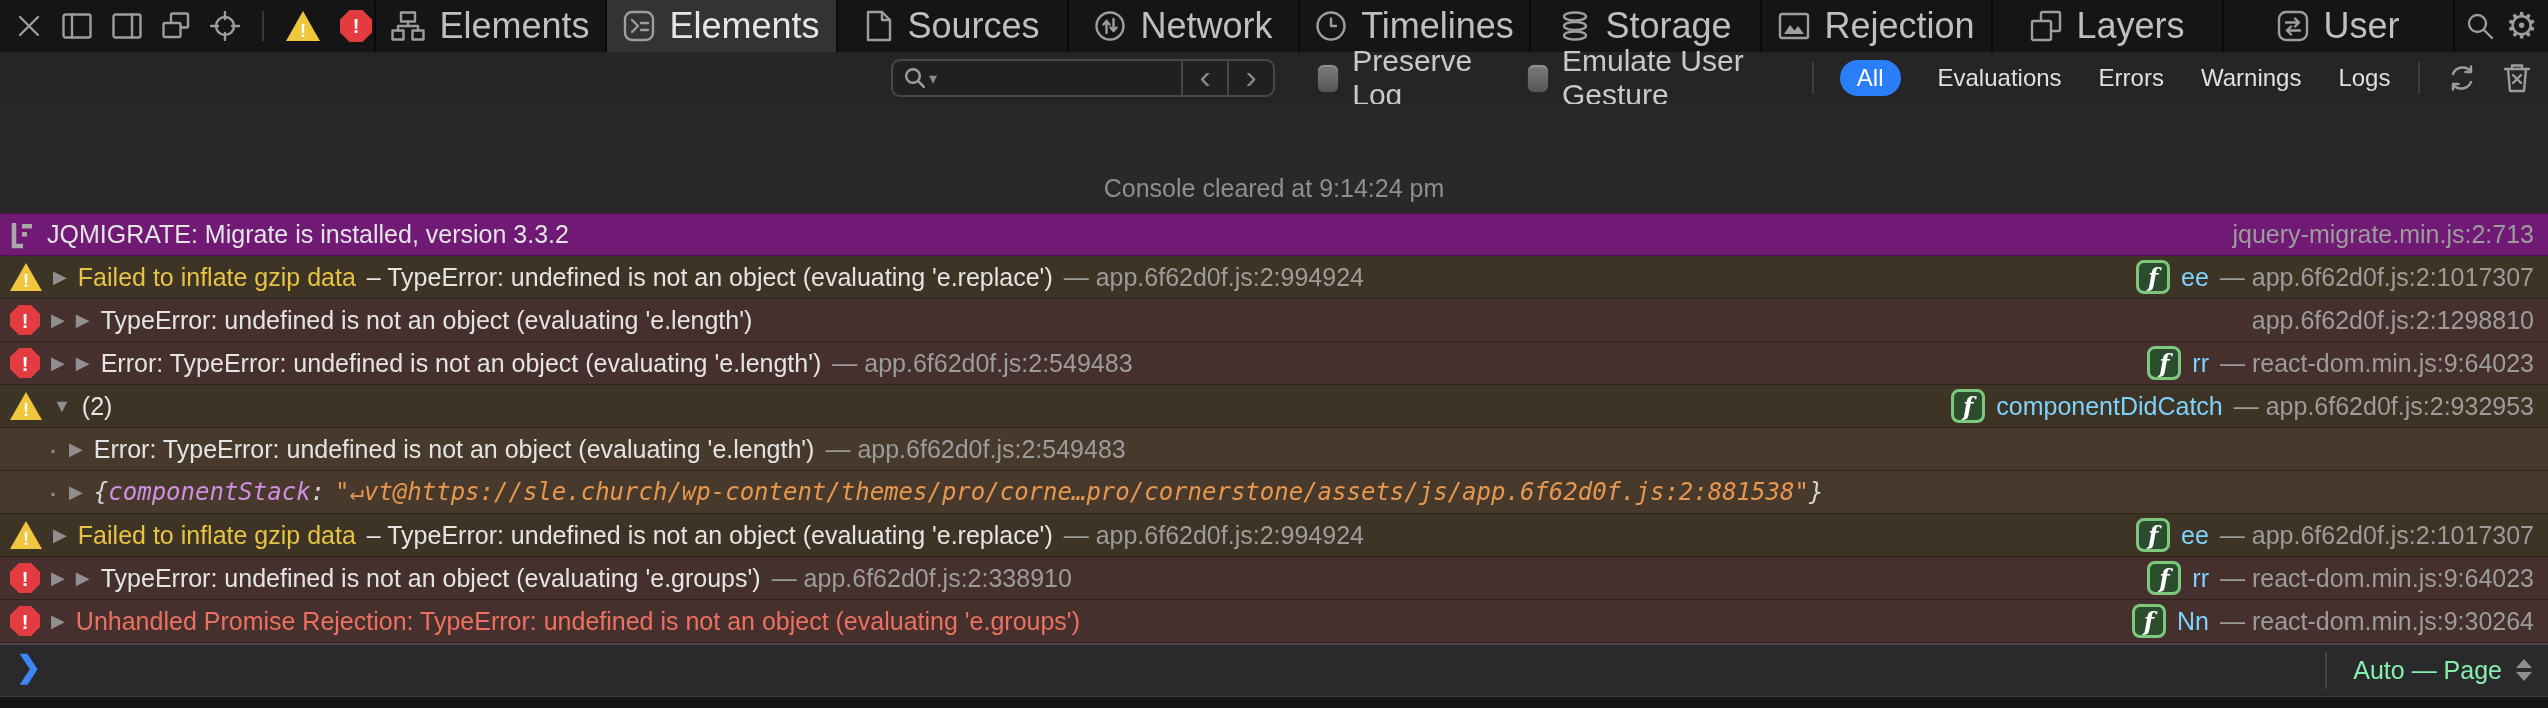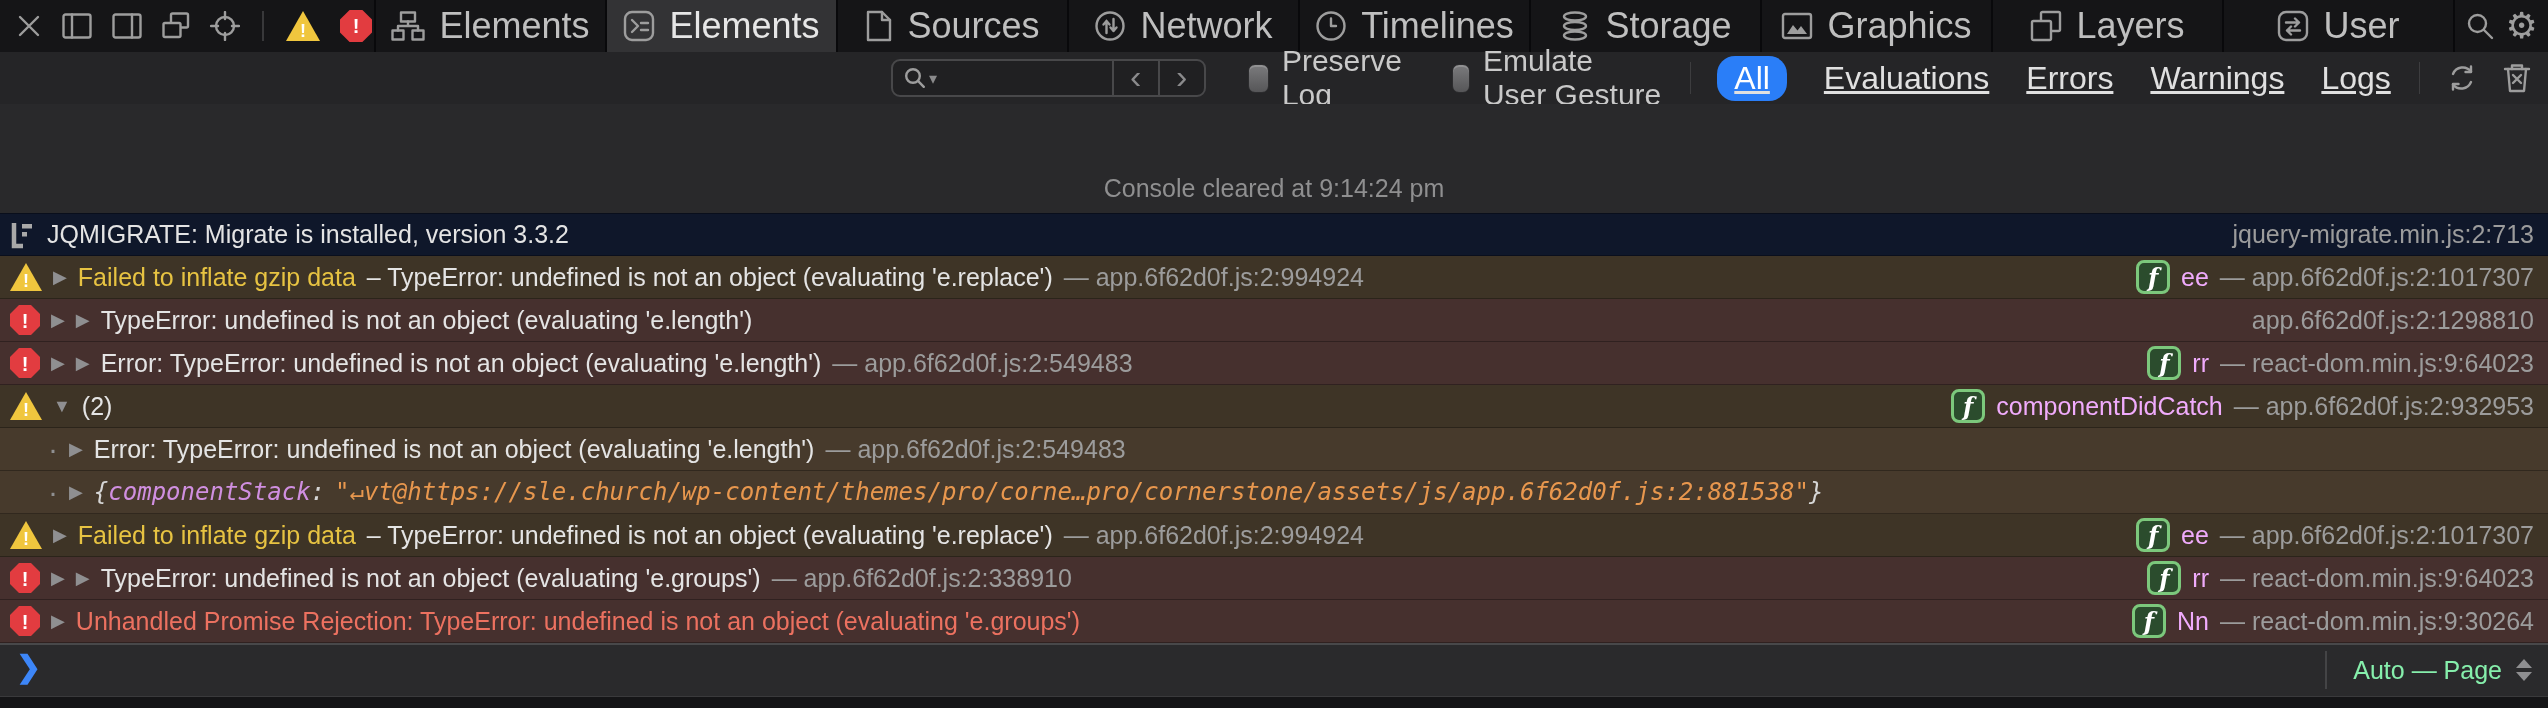--- a/index.html
+++ b/index.html
@@ -45,46 +45,46 @@
   .searchbox .ddv { font-size:16px; color:#8a8a8c; }
   .search-input { flex:1; background:transparent; border:none; outline:none; color:#dddddd;
                   font-size:24px; font-family:"Liberation Sans", sans-serif; padding:0 8px; min-width:0; }
   .navsep { width:2px; align-self:stretch; background:#48484a; }
   .navbtn { width:44px; height:100%; display:flex; align-items:center; justify-content:center;
             color:#8a8a8c; font-size:34px; line-height:1; padding-bottom:4px; }
   .chk { display:flex; align-items:center; gap:13px; margin-left:42px; color:#c9c9c9; font-size:30px; }
   .chkbox { width:29px; height:29px; border-radius:7px; border:1px solid #2c2c2e;
             background:linear-gradient(#7b7b7d,#565658); box-shadow:inset 0 2px 0 rgba(255,255,255,0.18); }
   .vsep { width:2px; height:32px; background:#3d3d3f; margin-left:28px; }
-  .scopes { display:flex; align-items:center; gap:37px; margin-left:26px; font-size:32px; color:#e0e0e0;text-decoration:underline; }
+  .scopes { display:flex; align-items:center; gap:37px; margin-left:26px; font-size:24px; color:#e0e0e0; }
   .scope { cursor:default; }
   .scope.active { background:#2a7ef8; color:#ffffff; padding:4px 17px; border-radius:18px; }
   .fb-icons { display:flex; align-items:center; margin-left:26px; gap:24px; padding-right:16px; }
 
   
   .console { height:539px; background:#29292b; flex:0 0 auto; overflow:hidden; }
   .cleared { height:109px; display:flex; align-items:flex-end; justify-content:center;
              padding-bottom:10px; color:#8f8f90; font-size:25px; }
   .row { height:43px; display:flex; align-items:center; gap:11px; padding:0 14px 0 10px;
          font-size:25px; color:#e4e4e4; border-bottom:1px solid rgba(0,0,0,0.30); }
-  .r-log   { background:#0f172a; border-top:1px solid rgba(0,0,0,0.35); }
+  .r-log   { background:#701a75; border-top:1px solid rgba(0,0,0,0.35); }
   .r-warn  { background:#3e3426; }
   .r-err   { background:#46302e; }
   .r-child { background:#473a2c; padding-left:48px; }
   .hl   { color:#e7c342; }
   .msg  { color:#e4e4e4; white-space:nowrap; }
   .errtext { color:#ec7160; white-space:nowrap; }
   .iloc { color:#9c9c9c; white-space:nowrap; }
   .disc { color:#8f8f91; font-size:18px; flex:0 0 auto; }
   .bullet { color:#8f8f91; font-size:30px; line-height:1; flex:0 0 auto; }
   .right { margin-left:auto; display:flex; align-items:center; gap:11px; }
   .fbadge { width:34px; height:34px; border-radius:8px; background:#2b4c2d; border:3px solid #7cc87c;
             color:#ffffff; font-family:"DejaVu Serif", serif; font-style:italic; font-weight:bold;
             font-size:24px; display:flex; align-items:center; justify-content:center; flex:0 0 auto; }
-  .fn { color:#f0abfc; }
+  .fn { color:#7dd3fc; }
   .monowrap { display:flex; align-items:baseline; font-family:"DejaVu Sans Mono", monospace;
               font-style:italic; font-size:24px; white-space:nowrap; }
   .mbr  { color:#d6d6d6; }
   .mkey { color:#d08fe0; }
   .mcol { color:#d6d6d6; }
   .mstr { color:#e8974e; margin-left:10px; }
   .logicon { display:flex; align-items:center; flex:0 0 auto; }
 
   
   .prompt { height:53px; background:#2a2a2c; border-top:2px solid #48484a; position:relative; flex:0 0 auto; }
@@ -192,21 +192,21 @@
           <ellipse cx="16" cy="25.5" rx="11" ry="4"></ellipse>
       </svg>
       <span>Storage</span>
     </div>
 
     <div class="tab">
       <svg class="lineicon" width="32" height="30" viewBox="0 0 32 30">
         <rect x="2" y="3" width="28" height="24" rx="2"></rect>
         <path class="fillpart" d="M6 23 L12 14 L16.5 19.5 L20 15 L26 23 Z"></path>
       </svg>
-      <span>Graphics</span>
+      <span>Rejection</span>
     </div>
 
     <div class="tab">
       <svg class="lineicon" width="32" height="32" viewBox="0 0 32 32">
         <rect x="11" y="2" width="19" height="19" rx="1.5"></rect>
           <rect x="2" y="11" width="19" height="19" rx="1.5" fill="#151517"></rect>
       </svg>
       <span>Layers</span>
     </div>
 

